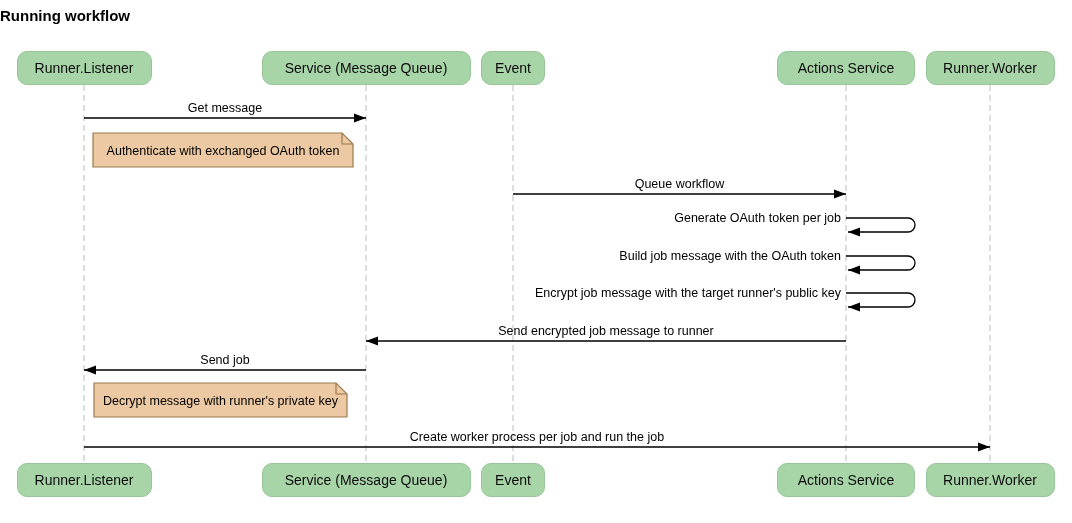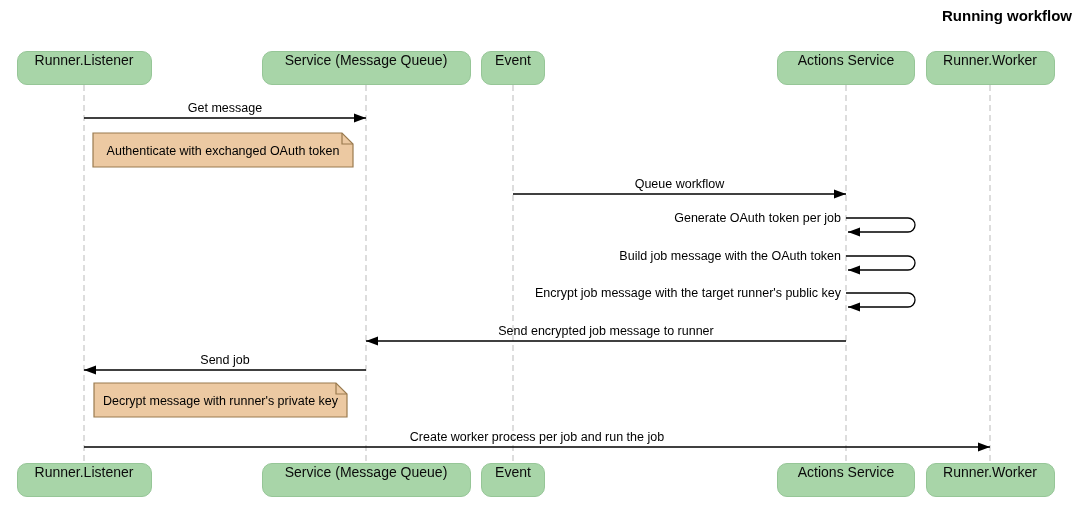--- a/index.html
+++ b/index.html
@@ -5,28 +5,28 @@
   html,body { margin:0; padding:0; background:#ffffff; }
   #canvas {
     position:relative;
     width:1072px; height:523px;
     background:#ffffff;
     font-family:"Liberation Sans", sans-serif;
     overflow:hidden;
   }
   #title {
     position:absolute; left:0; top:7px; width:100%;
-    text-align:right; font-size:15px; font-weight:bold; color:#000;
+    text-align:left; font-size:15px; font-weight:bold; color:#000;
   }
   #diagram-svg { position:absolute; left:0; top:0; }
   .actor-box {
     position:absolute; height:34px;
     background:var(--actor-fill); border:1px solid var(--actor-border);
     border-radius:10px; box-sizing:border-box;
-    display:flex; align-items:flex-start; justify-content:center;
+    display:flex; align-items:center; justify-content:center;
     font-size:14px; color:#0b0b0b; white-space:nowrap;
   }
 </style>
 </head>
 <body>
 
 <div id="canvas" style="--actor-fill: #a8d5a8; --actor-border: #96c697;">
   <div id="title">Running workflow</div>
   <svg id="diagram-svg" width="1072" height="523">
     <defs>

